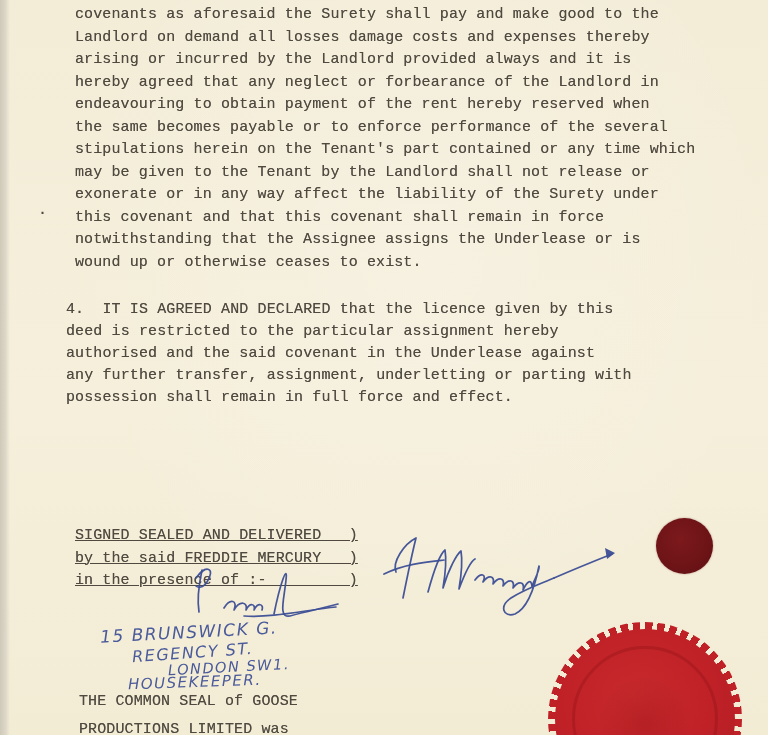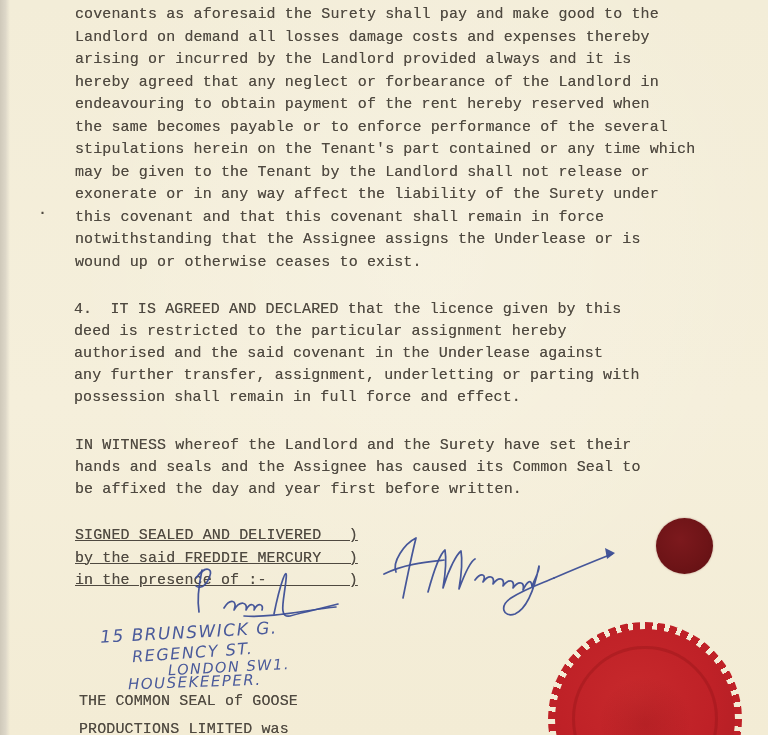--- a/index.html
+++ b/index.html
@@ -21,21 +21,21 @@
   .typed{
     position:absolute;
     white-space:pre;
     font-family:"Liberation Mono", monospace;
     font-size:15px;
     letter-spacing:0.12px;
     color:#4f4940;
     text-shadow:0 0 0.6px rgba(79,73,64,0.65);
   }
   .p-covenant{left:75px;top:4px;line-height:22.5px;}
-  .p-clause4{left:74px;top:299px;line-height:22px;font-family:Liberation Mono, monospace;}
+  .p-clause4{left:66px;top:299px;line-height:22px;font-family:Liberation Mono, monospace;}
   .p-witness{left:75px;top:435px;line-height:22px;}
   .p-attest{left:75px;top:525px;line-height:22.6px;text-decoration:underline;}
   .p-commonseal{left:79px;top:688px;line-height:27.5px;}
   .stray-mark{left:38px;top:200px;line-height:22px;}
   .hand{
     position:absolute;
     font-family:"DejaVu Sans", sans-serif;
     font-style:italic;
     color:#3c4e96;
     opacity:0.92;
@@ -96,23 +96,20 @@
 wound up or otherwise ceases to exist.</div>
 
   <div class="typed stray-mark">.</div>
 
   <div class="typed p-clause4">4.  IT IS AGREED AND DECLARED that the licence given by this
 deed is restricted to the particular assignment hereby
 authorised and the said covenant in the Underlease against
 any further transfer, assignment, underletting or parting with
 possession shall remain in full force and effect.</div>
 
-  <div class="typed p-witness">IN WITNESS whereof the Landlord and the Surety have set their
-hands and seals and the Assignee has caused its Common Seal to
-be affixed the day and year first before written.</div>
 
   <div class="typed p-attest">SIGNED SEALED AND DELIVERED   )
 by the said FREDDIE MERCURY   )
 in the presence of :-         )</div>
 
   <div class="typed p-commonseal">THE COMMON SEAL of GOOSE
 PRODUCTIONS LIMITED was</div>
 
   <svg class="sig-svg sig-freddie" width="245" height="95" viewBox="0 0 245 95" aria-label="FMercury">
     <path class="sig-stroke" d="M14,44 C10,34 22,16 34,10 C30,26 25,50 21,70"></path>

